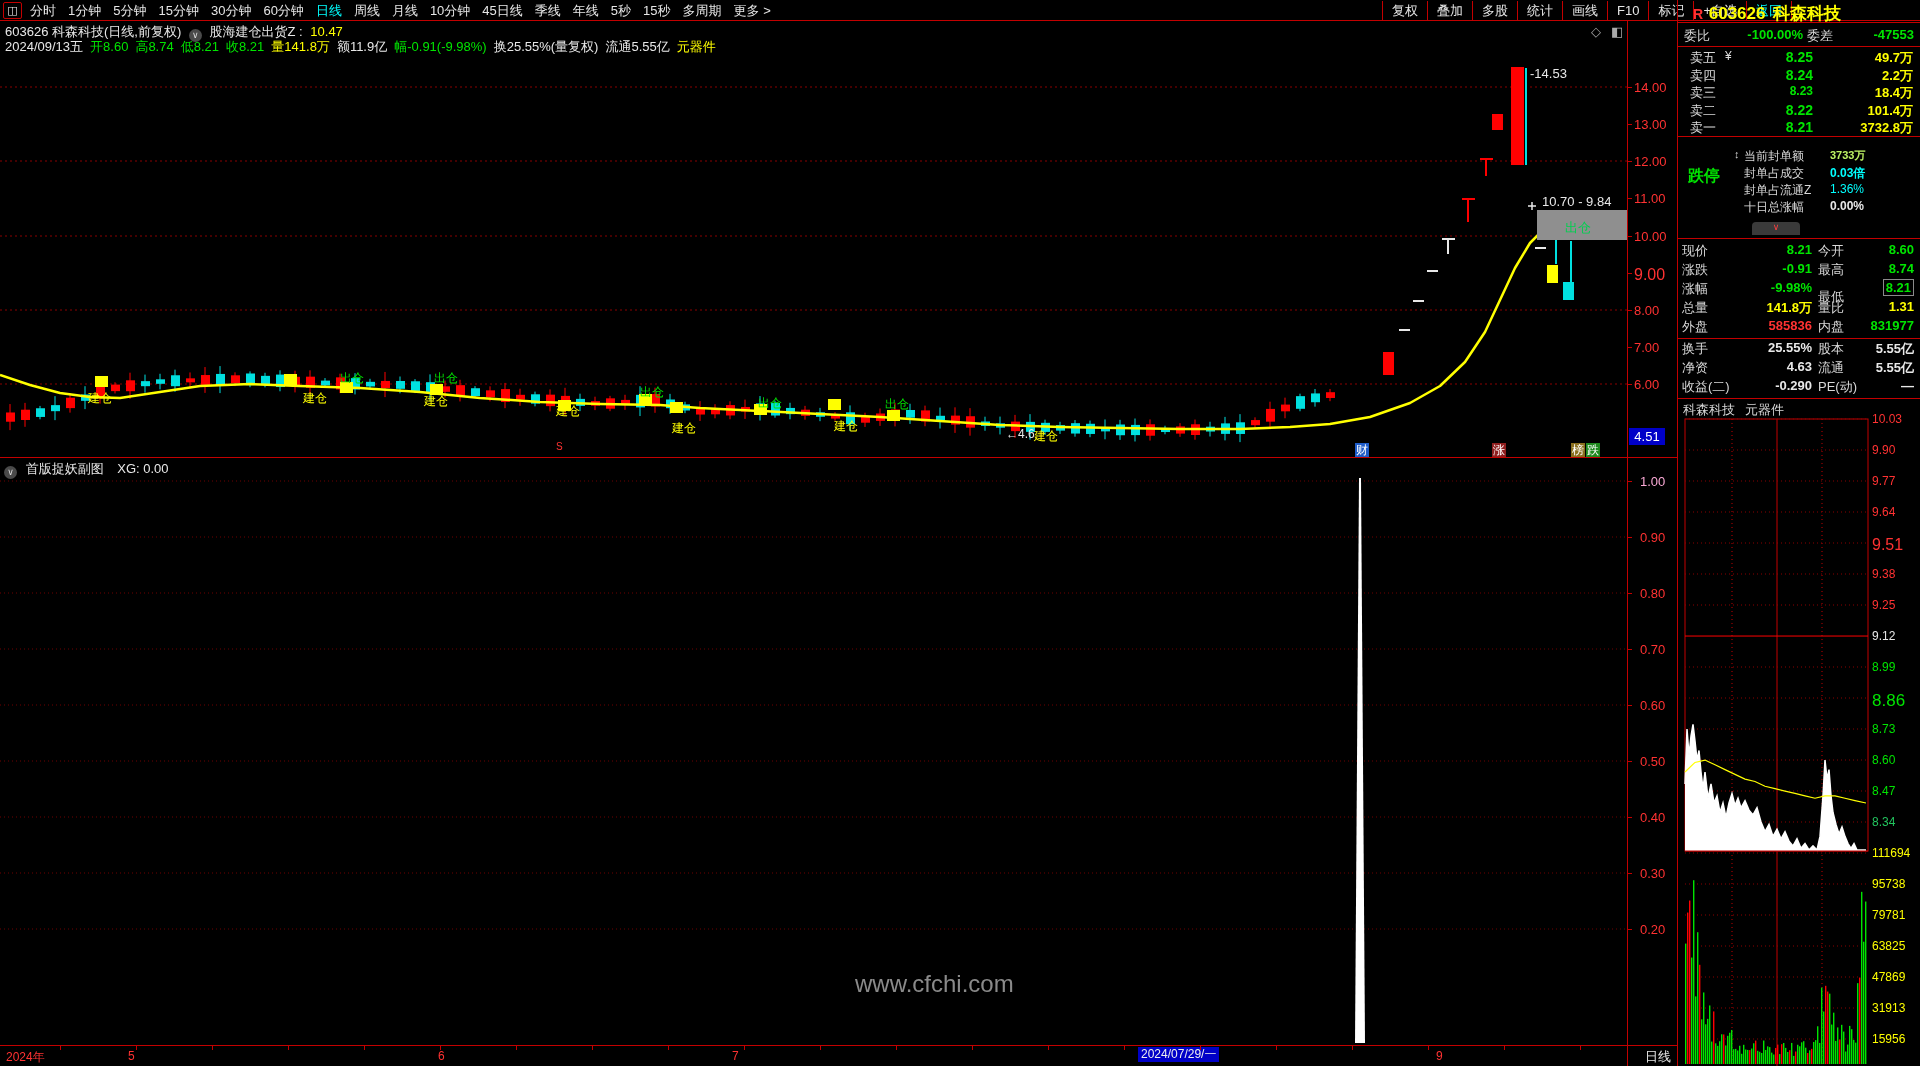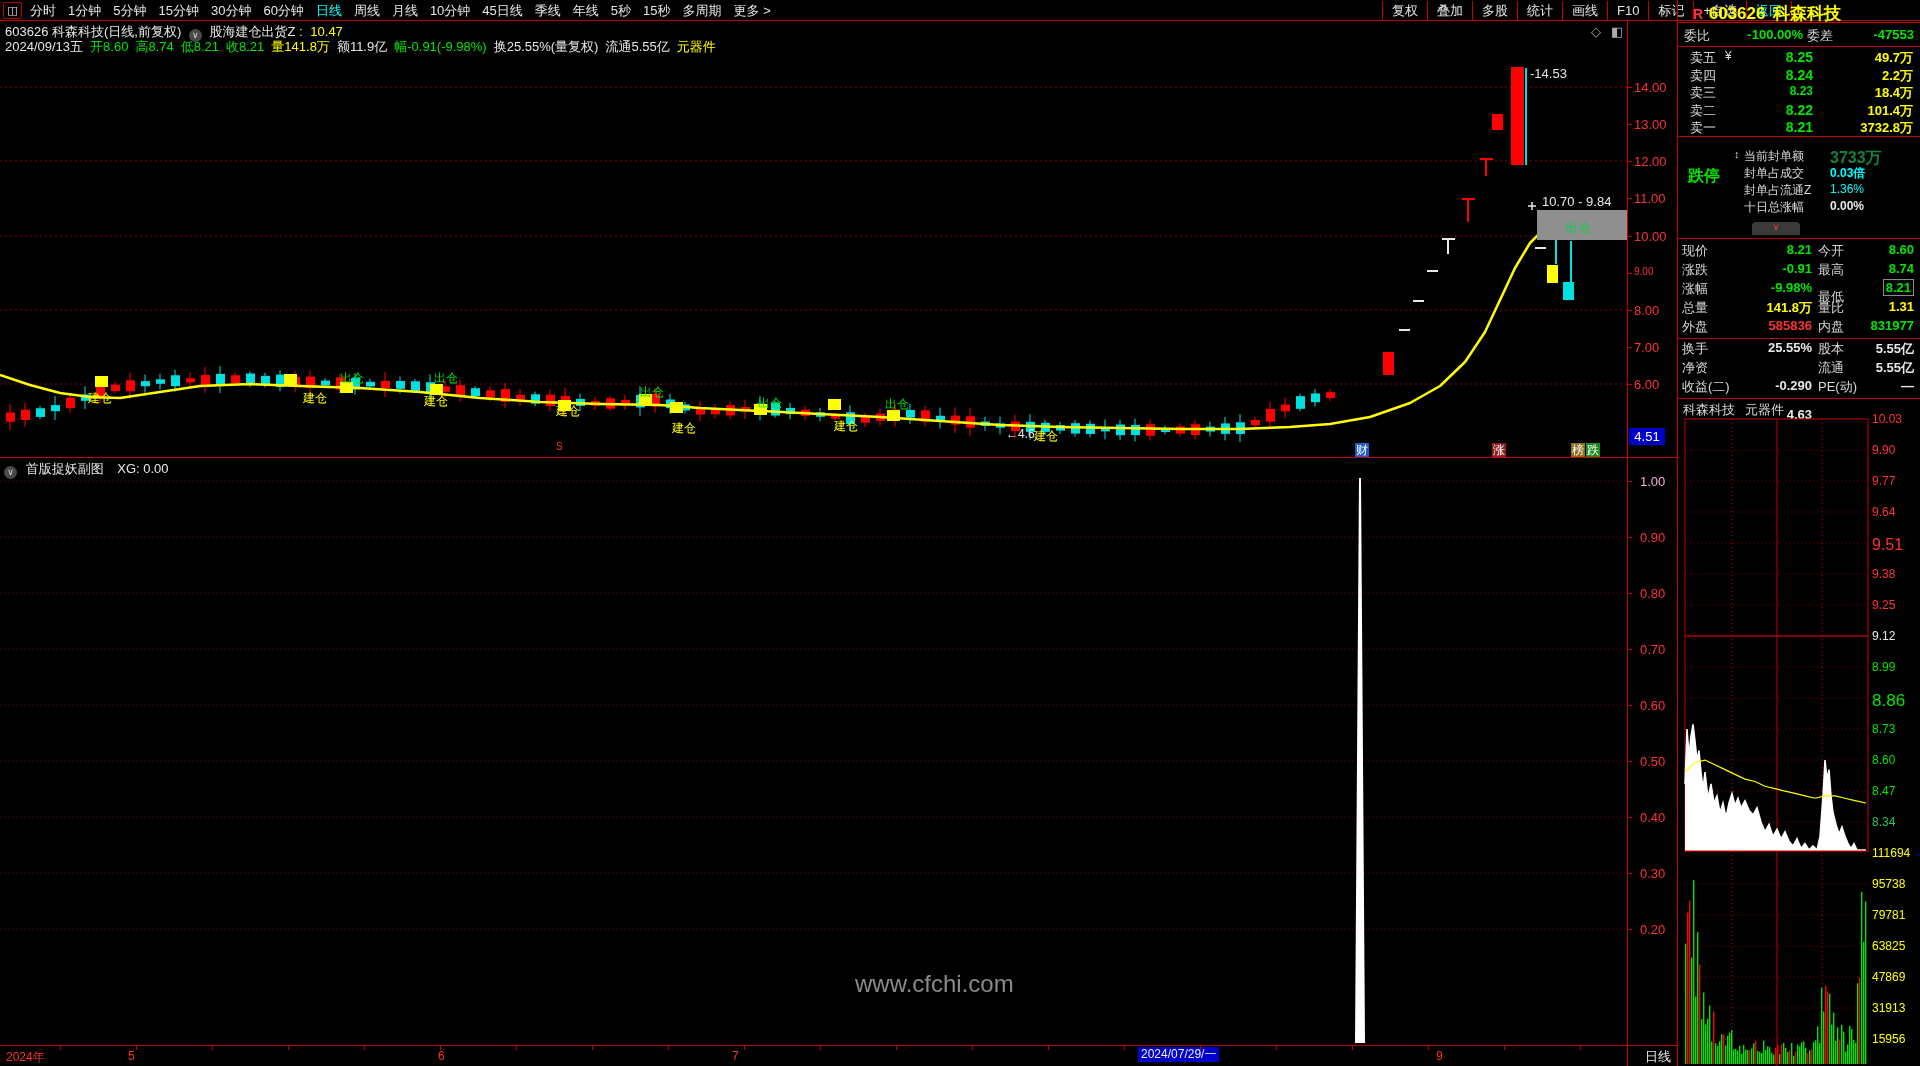--- a/index.html
+++ b/index.html
@@ -315,21 +315,21 @@
       <div style="position:absolute;left:1634px;top:80px;color:#ff3232;font-size:13px;">14.00</div>
       <div style="position:absolute;left:1627px;top:87px;width:5px;height:1px;background:#c30000;"></div>
       <div style="position:absolute;left:1634px;top:117px;color:#ff3232;font-size:13px;">13.00</div>
       <div style="position:absolute;left:1627px;top:124px;width:5px;height:1px;background:#c30000;"></div>
       <div style="position:absolute;left:1634px;top:154px;color:#ff3232;font-size:13px;">12.00</div>
       <div style="position:absolute;left:1627px;top:161px;width:5px;height:1px;background:#c30000;"></div>
       <div style="position:absolute;left:1634px;top:191px;color:#ff3232;font-size:13px;">11.00</div>
       <div style="position:absolute;left:1627px;top:198px;width:5px;height:1px;background:#c30000;"></div>
       <div style="position:absolute;left:1634px;top:229px;color:#ff3232;font-size:13px;">10.00</div>
       <div style="position:absolute;left:1627px;top:236px;width:5px;height:1px;background:#c30000;"></div>
-      <div style="position:absolute;left:1634px;top:266px;color:#ff3232;font-size:10px;">9.00</div>
+      <div style="position:absolute;left:1634px;top:266px;color:#ff3232;font-size:16px;">9.00</div>
       <div style="position:absolute;left:1627px;top:273px;width:5px;height:1px;background:#c30000;"></div>
       <div style="position:absolute;left:1634px;top:303px;color:#ff3232;font-size:13px;">8.00</div>
       <div style="position:absolute;left:1627px;top:310px;width:5px;height:1px;background:#c30000;"></div>
       <div style="position:absolute;left:1634px;top:340px;color:#ff3232;font-size:13px;">7.00</div>
       <div style="position:absolute;left:1627px;top:347px;width:5px;height:1px;background:#c30000;"></div>
       <div style="position:absolute;left:1634px;top:377px;color:#ff3232;font-size:13px;">6.00</div>
       <div style="position:absolute;left:1627px;top:384px;width:5px;height:1px;background:#c30000;"></div>
     </div>
   <div class="abs" style="left:1629px;top:428px;width:36px;height:17px;background:#0000c8;color:#fff;
        font-size:13px;text-align:center;line-height:17px;">4.51</div>
@@ -417,21 +417,21 @@
         <div class="cell-val" style="position:absolute;left:150px;top:101.5px;width:86px;color:#ffff00;">101.4万</div>
         <div class="cell-lab" style="position:absolute;left:13px;top:119px;">卖一</div>
         <div class="cell-val" style="position:absolute;left:80px;top:119px;width:56px;color:#00e400;font-size:14px;">8.21</div>
         <div class="cell-val" style="position:absolute;left:150px;top:119px;width:86px;color:#ffff00;">3732.8万</div>
       </div>
     <div class="hline" style="left:0;top:136px;width:243px;"></div>
     <div style="position:absolute;left:11px;top:166px;color:#00e400;font-weight:700;font-size:16px;">跌停</div>
     <div id="limit-rows">
         <div style="position:absolute;left:57px;top:148px;color:#cfcfcf;font-size:11px;">↕</div>
         <div class="cell-lab" style="position:absolute;left:67px;top:148px;font-size:12px;">当前封单额</div>
-        <div style="position:absolute;left:153px;top:148px;color:#15803d;font-size:16px;font-weight:700;">3733万</div>
+        <div style="position:absolute;left:153px;top:148px;color:#bef264;font-size:11px;font-weight:700;">3733万</div>
         <div class="cell-lab" style="position:absolute;left:67px;top:165px;font-size:12px;">封单占成交</div>
         <div style="position:absolute;left:153px;top:165px;color:#00ffff;font-size:12px;font-weight:700;">0.03倍</div>
         <div class="cell-lab" style="position:absolute;left:67px;top:182px;font-size:12px;">封单占流通Z</div>
         <div style="position:absolute;left:153px;top:182px;color:#00ffff;font-size:12px;font-weight:400;">1.36%</div>
         <div class="cell-lab" style="position:absolute;left:67px;top:199px;font-size:12px;">十日总涨幅</div>
         <div style="position:absolute;left:153px;top:199px;color:#e8e8e8;font-size:12px;font-weight:700;">0.00%</div>
       </div>
     <div class="abs" style="left:75px;top:222px;width:48px;height:13px;background:#3a3a3a;border-radius:4px 4px 0 0;
          text-align:center;line-height:11px;color:#ff4040;font-size:9px;cursor:pointer;">∨</div>
     <div class="hline" style="left:0;top:238px;width:243px;"></div>
@@ -454,21 +454,21 @@
         <div class="cell-val" style="position:absolute;left:179px;top:299px;width:58px;color:#ffff00;">1.31</div>
         <div class="cell-lab" style="position:absolute;left:5px;top:318px;">外盘</div>
         <div class="cell-val" style="position:absolute;left:59px;top:318px;width:76px;color:#ff3232;">585836</div>
         <div class="cell-lab" style="position:absolute;left:141px;top:318px;">内盘</div>
         <div class="cell-val" style="position:absolute;left:179px;top:318px;width:58px;color:#00e400;">831977</div>
         <div class="cell-lab" style="position:absolute;left:5px;top:340px;">换手</div>
         <div class="cell-val" style="position:absolute;left:59px;top:340px;width:76px;color:#e8e8e8;">25.55%</div>
         <div class="cell-lab" style="position:absolute;left:141px;top:340px;">股本</div>
         <div class="cell-val" style="position:absolute;left:179px;top:340px;width:58px;color:#e8e8e8;">5.55亿</div>
         <div class="cell-lab" style="position:absolute;left:5px;top:359px;">净资</div>
-        <div class="cell-val" style="position:absolute;left:59px;top:359px;width:76px;color:#e8e8e8;margin-top:48px;">4.63</div>
+        <div class="cell-val" style="position:absolute;left:59px;top:359px;width:76px;color:#e8e8e8;">4.63</div>
         <div class="cell-lab" style="position:absolute;left:141px;top:359px;">流通</div>
         <div class="cell-val" style="position:absolute;left:179px;top:359px;width:58px;color:#e8e8e8;">5.55亿</div>
         <div class="cell-lab" style="position:absolute;left:5px;top:378px;">收益(二)</div>
         <div class="cell-val" style="position:absolute;left:59px;top:378px;width:76px;color:#e8e8e8;">-0.290</div>
         <div class="cell-lab" style="position:absolute;left:141px;top:378px;">PE(动)</div>
         <div class="cell-val" style="position:absolute;left:179px;top:378px;width:58px;color:#e8e8e8;">—</div>
       </div>
     <div class="hline" style="left:0;top:338px;width:243px;"></div>
     <div class="hline" style="left:0;top:398px;width:243px;"></div>
     <div>

